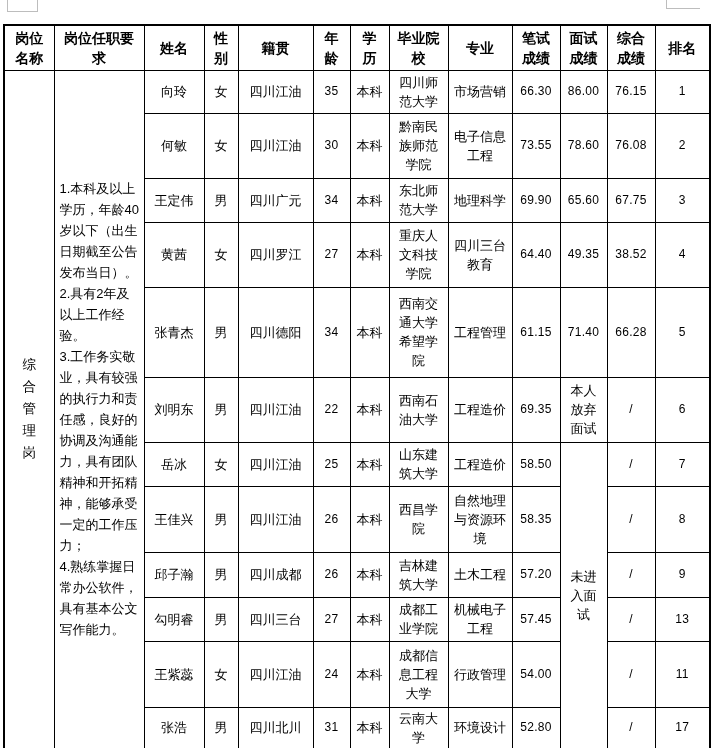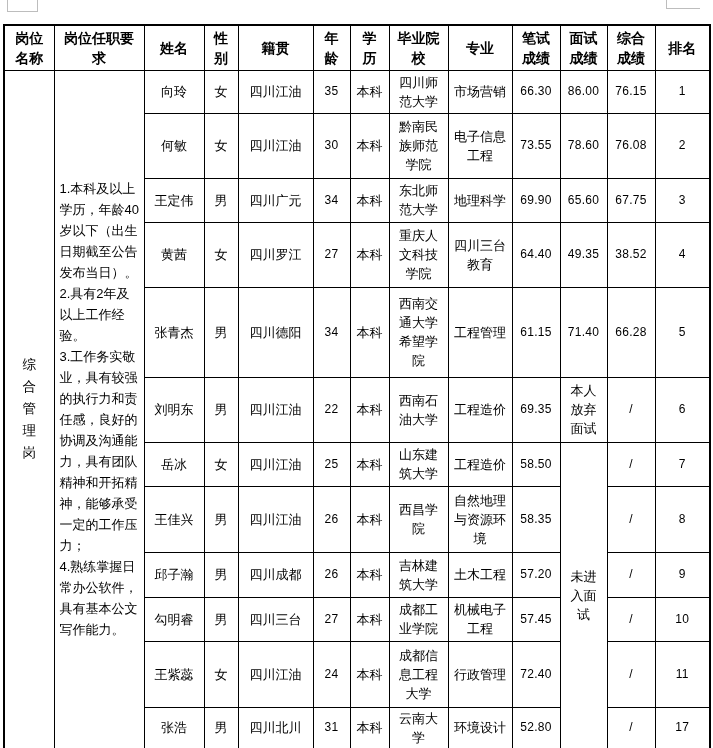--- a/index.html
+++ b/index.html
@@ -265,34 +265,34 @@
     <td>男</td>
     <td>四川三台</td>
     <td class="score">27</td>
     <td>本科</td>
     <td>成都工
 业学院</td>
     <td>机械电子
 工程</td>
     <td class="score">57.45</td>
     <td class="score">/</td>
-    <td class="score">10</td>
+    <td class="score">13</td>
   </tr>
 
   <tr style="height:66px">
     <td>王紫蕊</td>
     <td>女</td>
     <td>四川江油</td>
     <td class="score">24</td>
     <td>本科</td>
     <td>成都信
 息工程
 大学</td>
     <td>行政管理</td>
-    <td class="score">72.40</td>
+    <td class="score">54.00</td>
     <td class="score">/</td>
     <td class="score">11</td>
   </tr>
 
   <tr style="height:40px">
     <td>张浩</td>
     <td>男</td>
     <td>四川北川</td>
     <td class="score">31</td>
     <td>本科</td>

